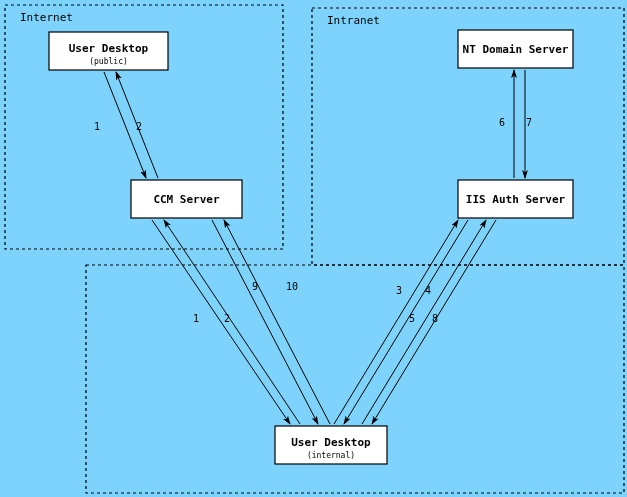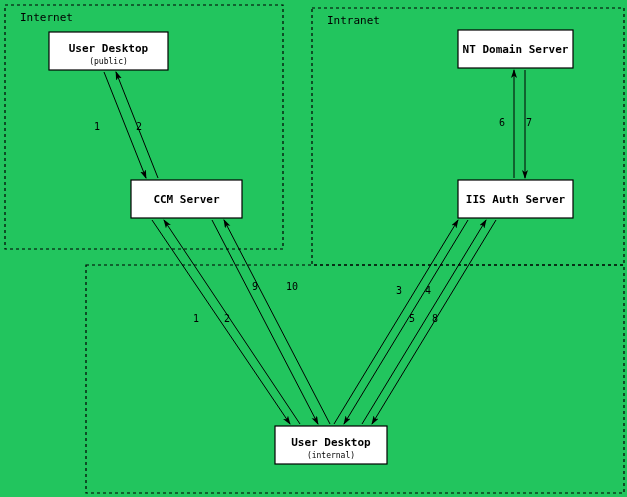--- a/index.html
+++ b/index.html
@@ -10,21 +10,21 @@
   body {
     width: 627px;
     height: 497px;
     font-family: "DejaVu Sans Mono", monospace;
     overflow: hidden;
   }
   #diagram-root {
     position: relative;
     width: 627px;
     height: 497px;
-    background: #22c55e;
+    background: #7dd3fc;
   }
   svg#diagram {
     display: block;
     width: 627px;
     height: 497px;
   }
   .zone-border {
     fill: none;
     stroke: #000000;
     stroke-width: 1.2;

